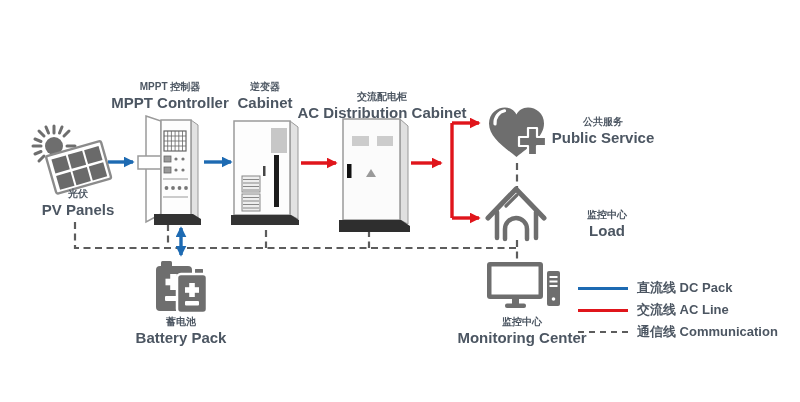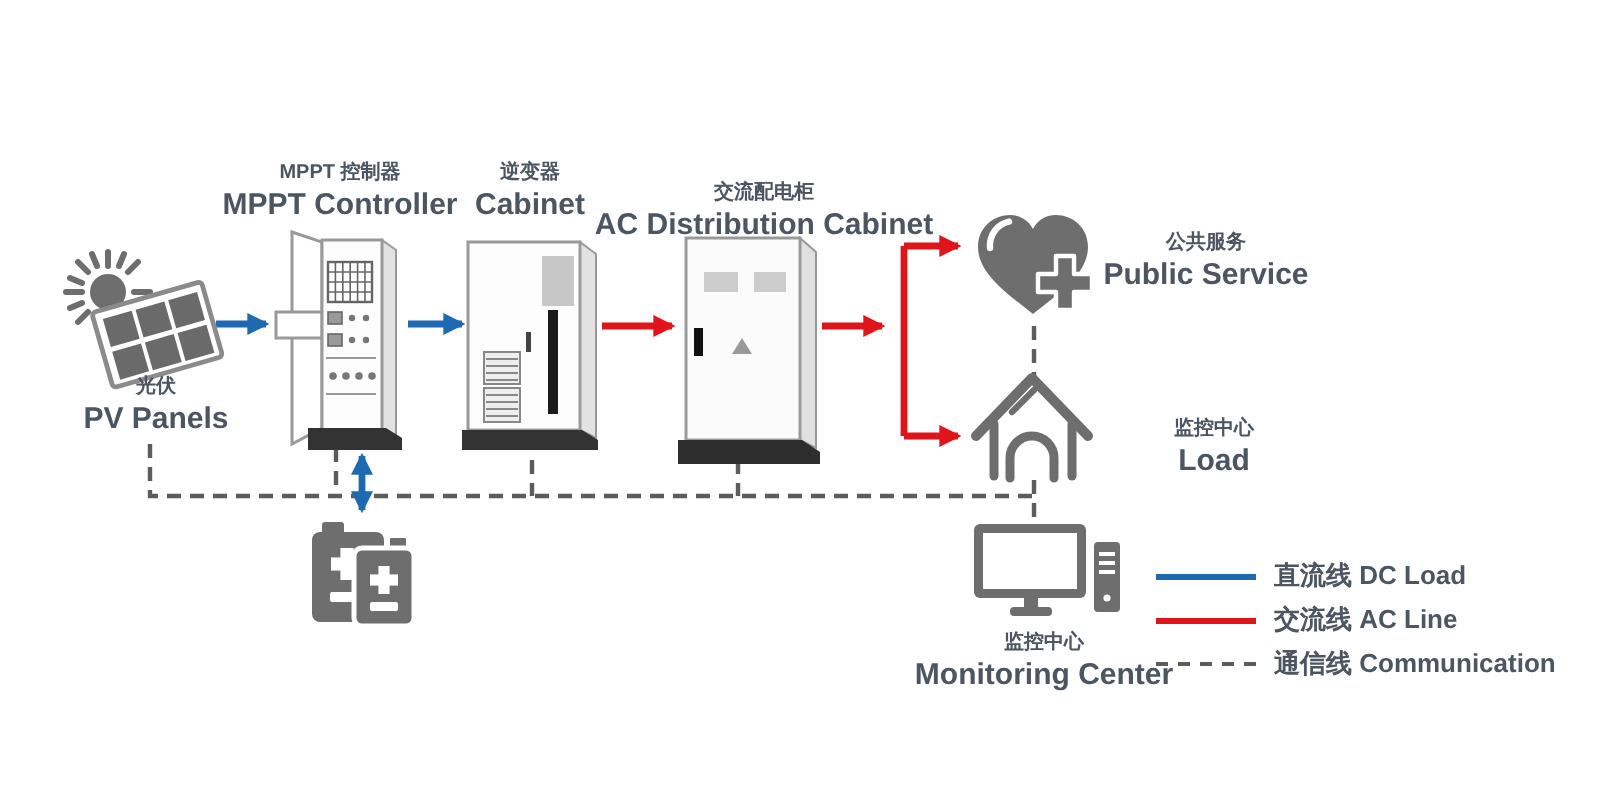--- a/index.html
+++ b/index.html
@@ -194,37 +194,41 @@
     <span class="en">Cabinet</span>
   </div>
   <div class="node-label" style="left:382px;top:89px">
     <span class="zh">交流配电柜</span>
     <span class="en">AC Distribution Cabinet</span>
   </div>
   <div class="node-label" style="left:78px;top:186px">
     <span class="zh">光伏</span>
     <span class="en">PV Panels</span>
   </div>
+  <div class="node-label" style="left:181px;top:314px">
+    <span class="zh">蓄电池</span>
+    <span class="en">Battery Pack</span>
+  </div>
   <div class="node-label" style="left:603px;top:114px">
     <span class="zh">公共服务</span>
     <span class="en">Public Service</span>
   </div>
   <div class="node-label" style="left:522px;top:314px">
     <span class="zh">监控中心</span>
     <span class="en">Monitoring Center</span>
   </div>
   <div class="node-label" style="left:607px;top:207px">
     <span class="zh">监控中心</span>
     <span class="en">Load</span>
   </div>
 
   <div class="legend">
     <div class="legend-row">
       <span class="legend-swatch dc"></span>
-      <span class="legend-label">直流线 DC Load</span>
+      <span class="legend-label">直流线 DC Pack</span>
     </div>
     <div class="legend-row">
       <span class="legend-swatch ac"></span>
       <span class="legend-label">交流线 AC Line</span>
     </div>
     <div class="legend-row">
       <span class="legend-swatch comm"></span>
       <span class="legend-label">通信线 Communication</span>
     </div>
   </div>

